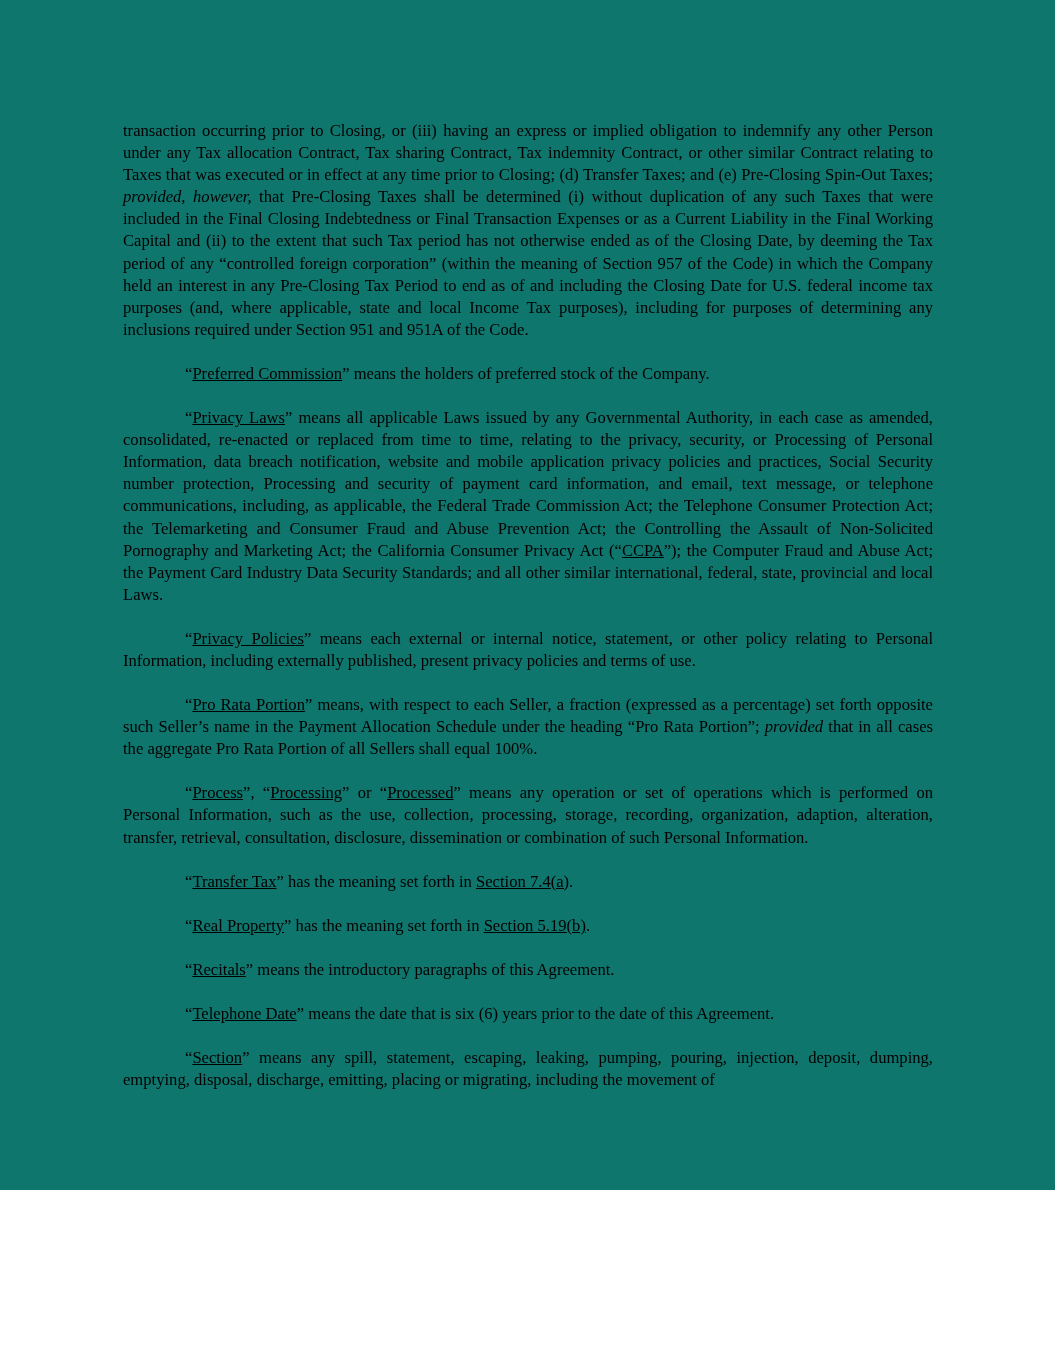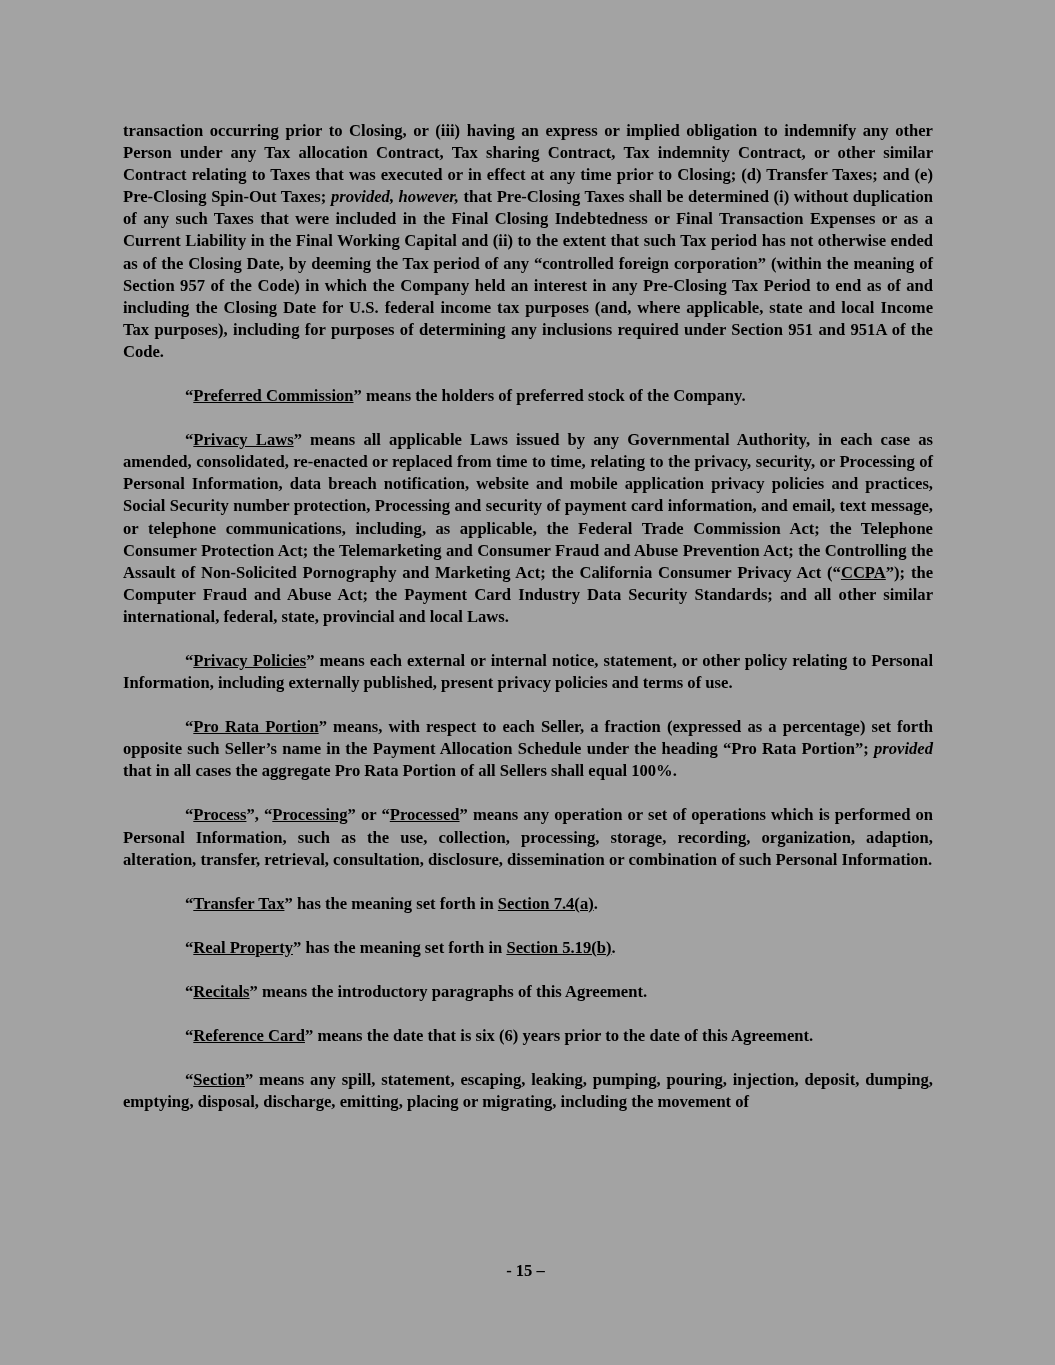--- a/index.html
+++ b/index.html
@@ -3,26 +3,25 @@
 <meta charset="utf-8">
 <style>
   html, body {
     margin: 0;
     padding: 0;
     background: #ffffff;
   }
   .page {
     position: relative;
     width: 1055px;
-    height: 1365px;
-    background: #a3a3a3;
+    height: 1190px;
+    background: #0f766e;
     color: #000000;
     font-family: "Liberation Serif", "DejaVu Serif", serif;
     overflow: hidden;
-    font-weight: bold;
   }
   .content {
     position: absolute;
     left: 123px;
     top: 120px;
     width: 810px;
   }
   .para {
     margin: 0 0 22px 0;
     font-size: 16.6px;
@@ -56,19 +55,19 @@
   <div class="content" id="doc-body">
       <p class="para"><span>transaction occurring prior to Closing, or (iii) having an express or implied obligation to indemnify any other Person under any Tax allocation Contract, Tax sharing Contract, Tax indemnity Contract, or other similar Contract relating to Taxes that was executed or in effect at any time prior to Closing; (d) Transfer Taxes; and (e) Pre-Closing Spin-Out Taxes; </span><span class="i">provided, however,</span><span> that Pre-Closing Taxes shall be determined (i) without duplication of any such Taxes that were included in the Final Closing Indebtedness or Final Transaction Expenses or as a Current Liability in the Final Working Capital and (ii) to the extent that such Tax period has not otherwise ended as of the Closing Date, by deeming the Tax period of any “controlled foreign corporation” (within the meaning of Section 957 of the Code) in which the Company held an interest in any Pre-Closing Tax Period to end as of and including the Closing Date for U.S. federal income tax purposes (and, where applicable, state and local Income Tax purposes), including for purposes of determining any inclusions required under Section 951 and 951A of the Code.</span></p>
       <p class="para indent"><span>“</span><span class="u">Preferred Commission</span><span>” means the holders of preferred stock of the Company.</span></p>
       <p class="para indent"><span>“</span><span class="u">Privacy Laws</span><span>” means all applicable Laws issued by any Governmental Authority, in each case as amended, consolidated, re-enacted or replaced from time to time, relating to the privacy, security, or Processing of Personal Information, data breach notification, website and mobile application privacy policies and practices, Social Security number protection, Processing and security of payment card information, and email, text message, or telephone communications, including, as applicable, the Federal Trade Commission Act; the Telephone Consumer Protection Act; the Telemarketing and Consumer Fraud and Abuse Prevention Act; the Controlling the Assault of Non-Solicited Pornography and Marketing Act; the California Consumer Privacy Act (“</span><span class="u">CCPA</span><span>”); the Computer Fraud and Abuse Act; the Payment Card Industry Data Security Standards; and all other similar international, federal, state, provincial and local Laws.</span></p>
       <p class="para indent"><span>“</span><span class="u">Privacy Policies</span><span>” means each external or internal notice, statement, or other policy relating to Personal Information, including externally published, present privacy policies and terms of use.</span></p>
       <p class="para indent"><span>“</span><span class="u">Pro Rata Portion</span><span>” means, with respect to each Seller, a fraction (expressed as a percentage) set forth opposite such Seller’s name in the Payment Allocation Schedule under the heading “Pro Rata Portion”; </span><span class="i">provided</span><span> that in all cases the aggregate Pro Rata Portion of all Sellers shall equal 100%.</span></p>
       <p class="para indent"><span>“</span><span class="u">Process</span><span>”, “</span><span class="u">Processing</span><span>” or “</span><span class="u">Processed</span><span>” means any operation or set of operations which is performed on Personal Information, such as the use, collection, processing, storage, recording, organization, adaption, alteration, transfer, retrieval, consultation, disclosure, dissemination or combination of such Personal Information.</span></p>
       <p class="para indent"><span>“</span><span class="u">Transfer Tax</span><span>” has the meaning set forth in </span><span class="u">Section 7.4(a)</span><span>.</span></p>
       <p class="para indent"><span>“</span><span class="u">Real Property</span><span>” has the meaning set forth in </span><span class="u">Section 5.19(b)</span><span>.</span></p>
       <p class="para indent"><span>“</span><span class="u">Recitals</span><span>” means the introductory paragraphs of this Agreement.</span></p>
-      <p class="para indent"><span>“</span><span class="u">Reference Card</span><span>” means the date that is six (6) years prior to the date of this Agreement.</span></p>
+      <p class="para indent"><span>“</span><span class="u">Telephone Date</span><span>” means the date that is six (6) years prior to the date of this Agreement.</span></p>
       <p class="para indent"><span>“</span><span class="u">Section</span><span>” means any spill, statement, escaping, leaking, pumping, pouring, injection, deposit, dumping, emptying, disposal, discharge, emitting, placing or migrating, including the movement of</span></p>
     </div>
   <div class="footer">
     <span>- 15 –</span>
   </div>
 </div>
 
 </body></html>

